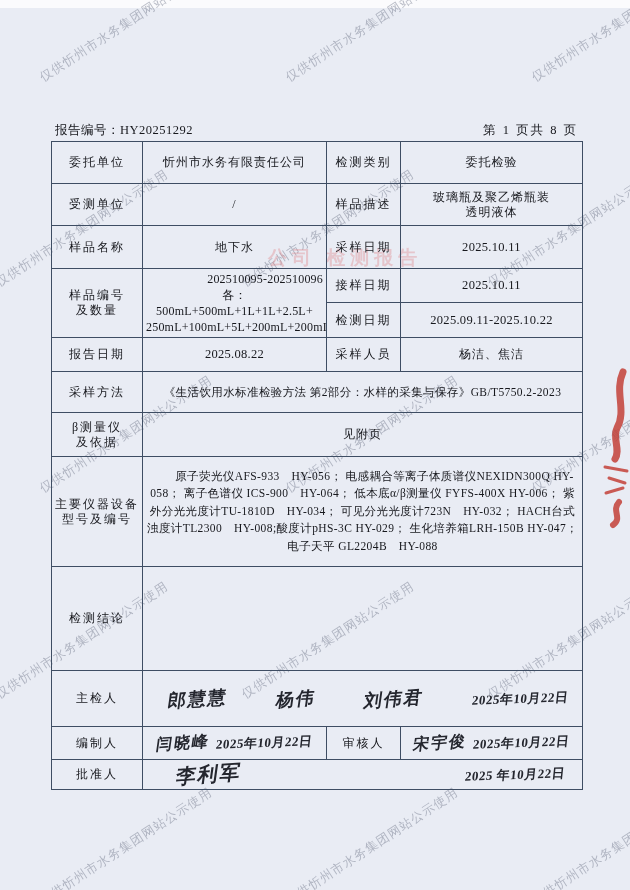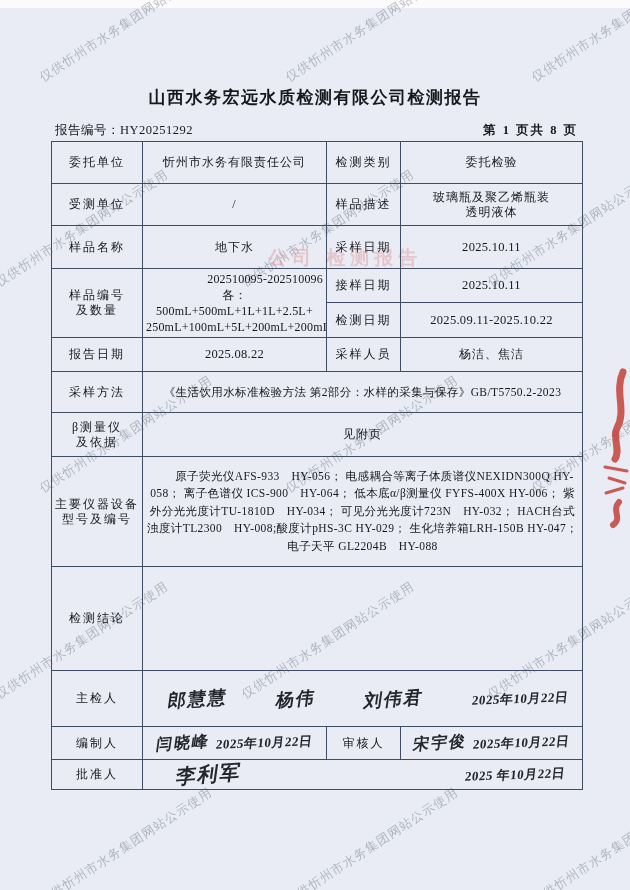--- a/index.html
+++ b/index.html
@@ -24,21 +24,21 @@
     color:rgba(224,122,126,.34); filter:blur(.6px);
     font-family:"Liberation Sans", sans-serif; white-space:nowrap;
   }
   .title{
     position:absolute; top:86px; left:0; width:100%;
     text-align:center; font-size:17px; font-weight:700; letter-spacing:1.5px;
     font-family:"Liberation Sans", sans-serif;
   }
   .hdr-line{position:absolute; top:122px; left:55px; right:52px; font-size:12.5px;}
   .hdr-left{float:left; letter-spacing:.5px;}
-  .hdr-right{float:right; letter-spacing:2px;font-weight:bold;}
+  .hdr-right{float:right; letter-spacing:2px;}
   table.report{
     position:absolute; left:51px; top:141px;
     border-collapse:collapse; table-layout:fixed;
     width:531px; font-size:12px;
   }
   table.report td{
     border:1px solid #3e4d63; vertical-align:middle; text-align:center;
     padding:1px 3px; overflow:hidden;
   }
   td.lbl{letter-spacing:2px;}
@@ -82,21 +82,20 @@
       <div class="wm" style="left: 538px; top: 480px;">仅供忻州市水务集团网站公示使用</div>
       <div class="wm" style="left: 2px; top: 686px;">仅供忻州市水务集团网站公示使用</div>
       <div class="wm" style="left: 248px; top: 686px;">仅供忻州市水务集团网站公示使用</div>
       <div class="wm" style="left: 494px; top: 686px;">仅供忻州市水务集团网站公示使用</div>
       <div class="wm" style="left: 46px; top: 892px;">仅供忻州市水务集团网站公示使用</div>
       <div class="wm" style="left: 292px; top: 892px;">仅供忻州市水务集团网站公示使用</div>
       <div class="wm" style="left: 538px; top: 892px;">仅供忻州市水务集团网站公示使用</div>
     </div>
   <div class="ghost">公司 检测报告</div>
 
-  <div class="title">山西水务宏远水质检测有限公司检测报告</div>
 
   <div class="hdr-line">
     <span class="hdr-left">报告编号：HY20251292</span>
     <span class="hdr-right">第 1 页共 8 页</span>
   </div>
 
   <table class="report">
     <colgroup>
         <col style="width:91px">
         <col style="width:184px">

